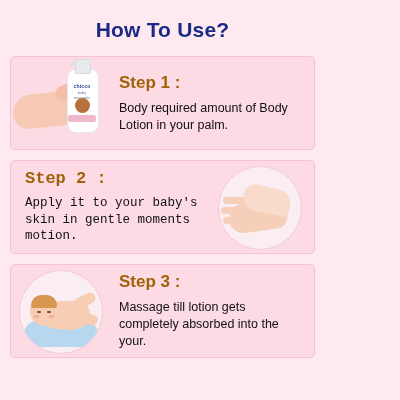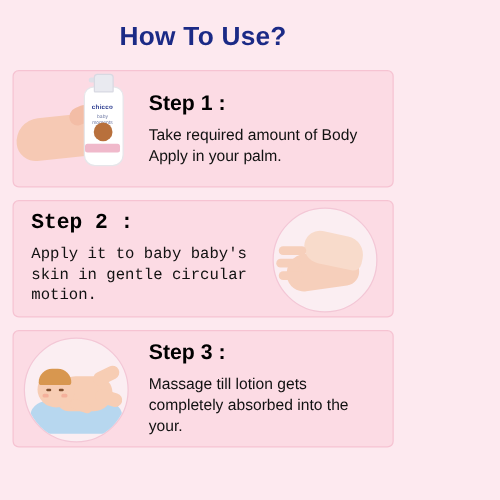--- a/index.html
+++ b/index.html
@@ -49,21 +49,21 @@
   }
   .card-body {
     flex: 1 1 auto;
     padding: 0 10px 0 4px;
   }
   .card-body.pad-left {
     padding-left: 14px;
     font-family: Liberation Mono, monospace;
   }
   .step-label {
-    color: #000000;
+    color: #a16207;
     font-weight: bold;
     font-size: 17px;
     margin-bottom: 7px;
   }
   .step-text {
     color: #111111;
     font-size: 12.5px;
     line-height: 1.35;
   }
   
@@ -307,28 +307,28 @@
         <div class="nozzle"></div>
         <div class="cap"></div>
         <div class="lbl-brand">chicco</div>
         <div class="lbl-sub">baby moments</div>
         <div class="lbl-blob"></div>
         <div class="lbl-strip"></div>
       </div>
     </div>
     <div class="card-body">
       <div class="step-label">Step 1 :</div>
-      <div class="step-text">Take required amount of Body Apply in your palm.</div>
+      <div class="step-text">Body required amount of Body Lotion in your palm.</div>
     </div>
   </div>
 
   <div class="step-card">
     <div class="card-body pad-left">
       <div class="step-label">Step 2 :</div>
-      <div class="step-text">Apply it to baby baby's skin in gentle circular motion.</div>
+      <div class="step-text">Apply it to your baby's skin in gentle moments motion.</div>
     </div>
     <div class="card-img">
       <div class="ill2">
         <div class="circle">
           <div class="palm"></div>
           <div class="palm2"></div>
           <div class="fing" style="left:4px; top:30px; width:22px;"></div>
           <div class="fing" style="left:2px; top:40px; width:20px;"></div>
           <div class="fing" style="left:4px; top:50px; width:20px;"></div>
         </div>

